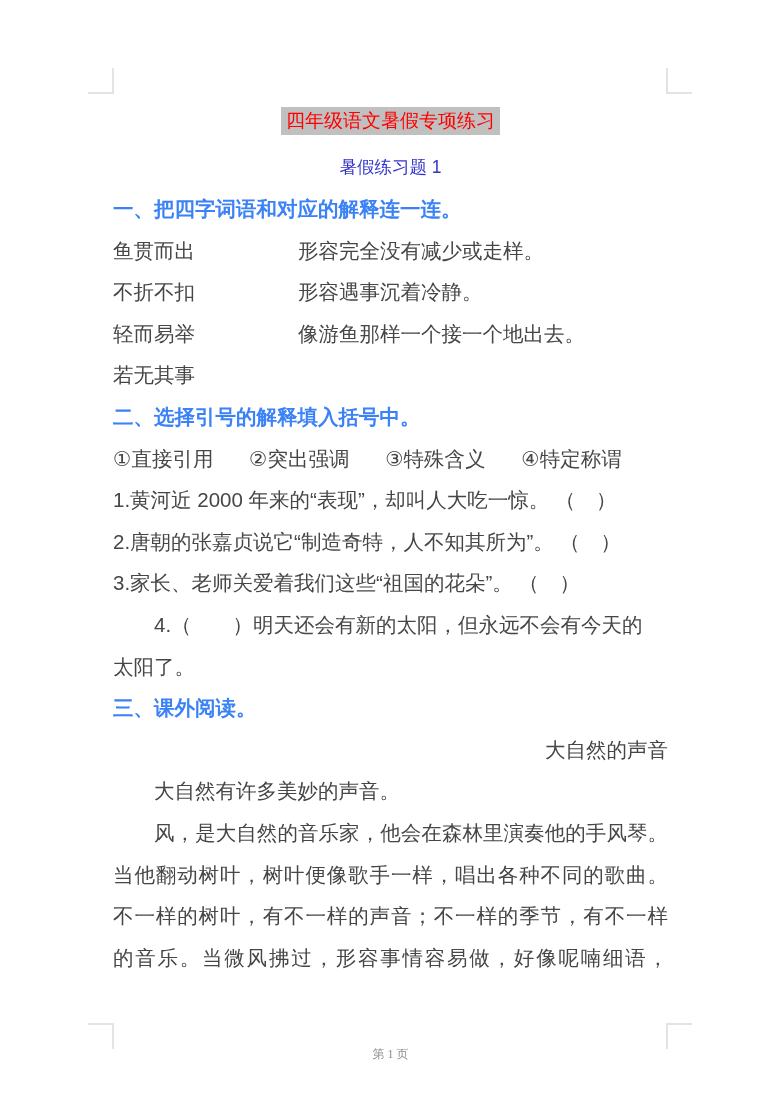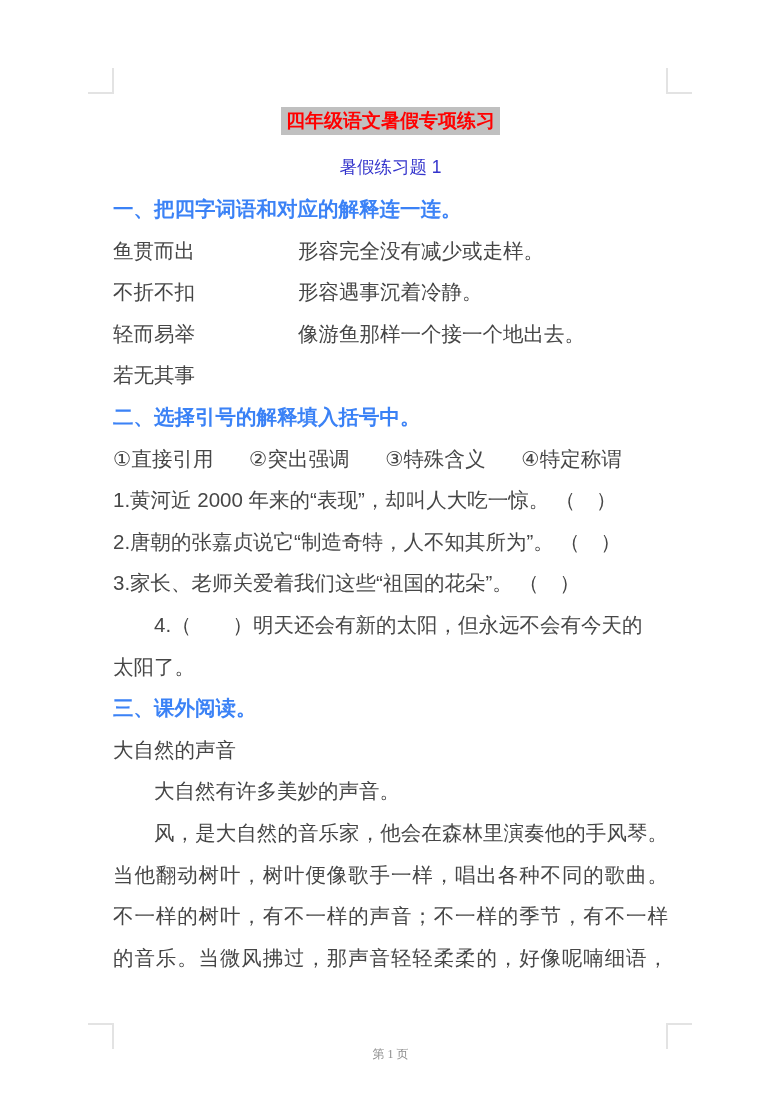--- a/index.html
+++ b/index.html
@@ -23,36 +23,36 @@
     position: absolute;
     left: 113px;
     top: 96px;
     width: 555px;
     font-size: 20.5px;
   }
   .title-row { height: 48px; line-height: 48px; text-align: center; }
   .doc-title {
     display: inline-block;
     font-size: 19px;
-    font-weight: 700;
+    font-weight: 400;
     line-height: 24px;
     padding: 2px 5px;
     color: var(--title-red, #ff0000);
     background: var(--title-highlight, #c0c0c0);
   }
   .subtitle-row { height: 44px; line-height: 44px; text-align: center; }
   .doc-subtitle { font-size: 17.5px; color: var(--subtitle-blue, #3333cc); }
 
   .row { height: 41.6px; line-height: 41.6px; white-space: nowrap; }
   .heading { font-weight: 700; color: #3b82f6; }
   .pair-row { display: flex; }
   .pair-row .term { width: 185px; flex: 0 0 185px; }
   .options-row .opt { margin-right: 30px; }
   .options-row .opt:last-child { margin-right: 16px; }
-  .center { text-align: left; }
+  .center { text-align: right; }
   .indent { text-indent: 2em; }
   .just { text-align: justify; text-align-last: justify; }
   .footer {
     position: absolute;
     top: 1044px;
     left: 0;
     width: 781px;
     text-align: center;
     font-size: 12px;
     line-height: 20px;
@@ -114,19 +114,19 @@
     <div class="row">太阳了。</div>
 
     <div class="row heading">三、课外阅读。</div>
 
     <div class="row center">大自然的声音</div>
     <div class="row indent">大自然有许多美妙的声音。</div>
 
     <div class="row just indent">风，是大自然的音乐家，他会在森林里演奏他的手风琴。</div>
     <div class="row just">当他翻动树叶，树叶便像歌手一样，唱出各种不同的歌曲。</div>
     <div class="row just">不一样的树叶，有不一样的声音；不一样的季节，有不一样</div>
-    <div class="row just">的音乐。当微风拂过，那声音轻轻柔柔的，好像呢喃细语，</div>
+    <div class="row just">的音乐。当微风拂过，形容事情容易做，好像呢喃细语，</div>
 
   </div>
 
   <div class="footer">第 1 页</div>
 
 </div>
 
 </body></html>

